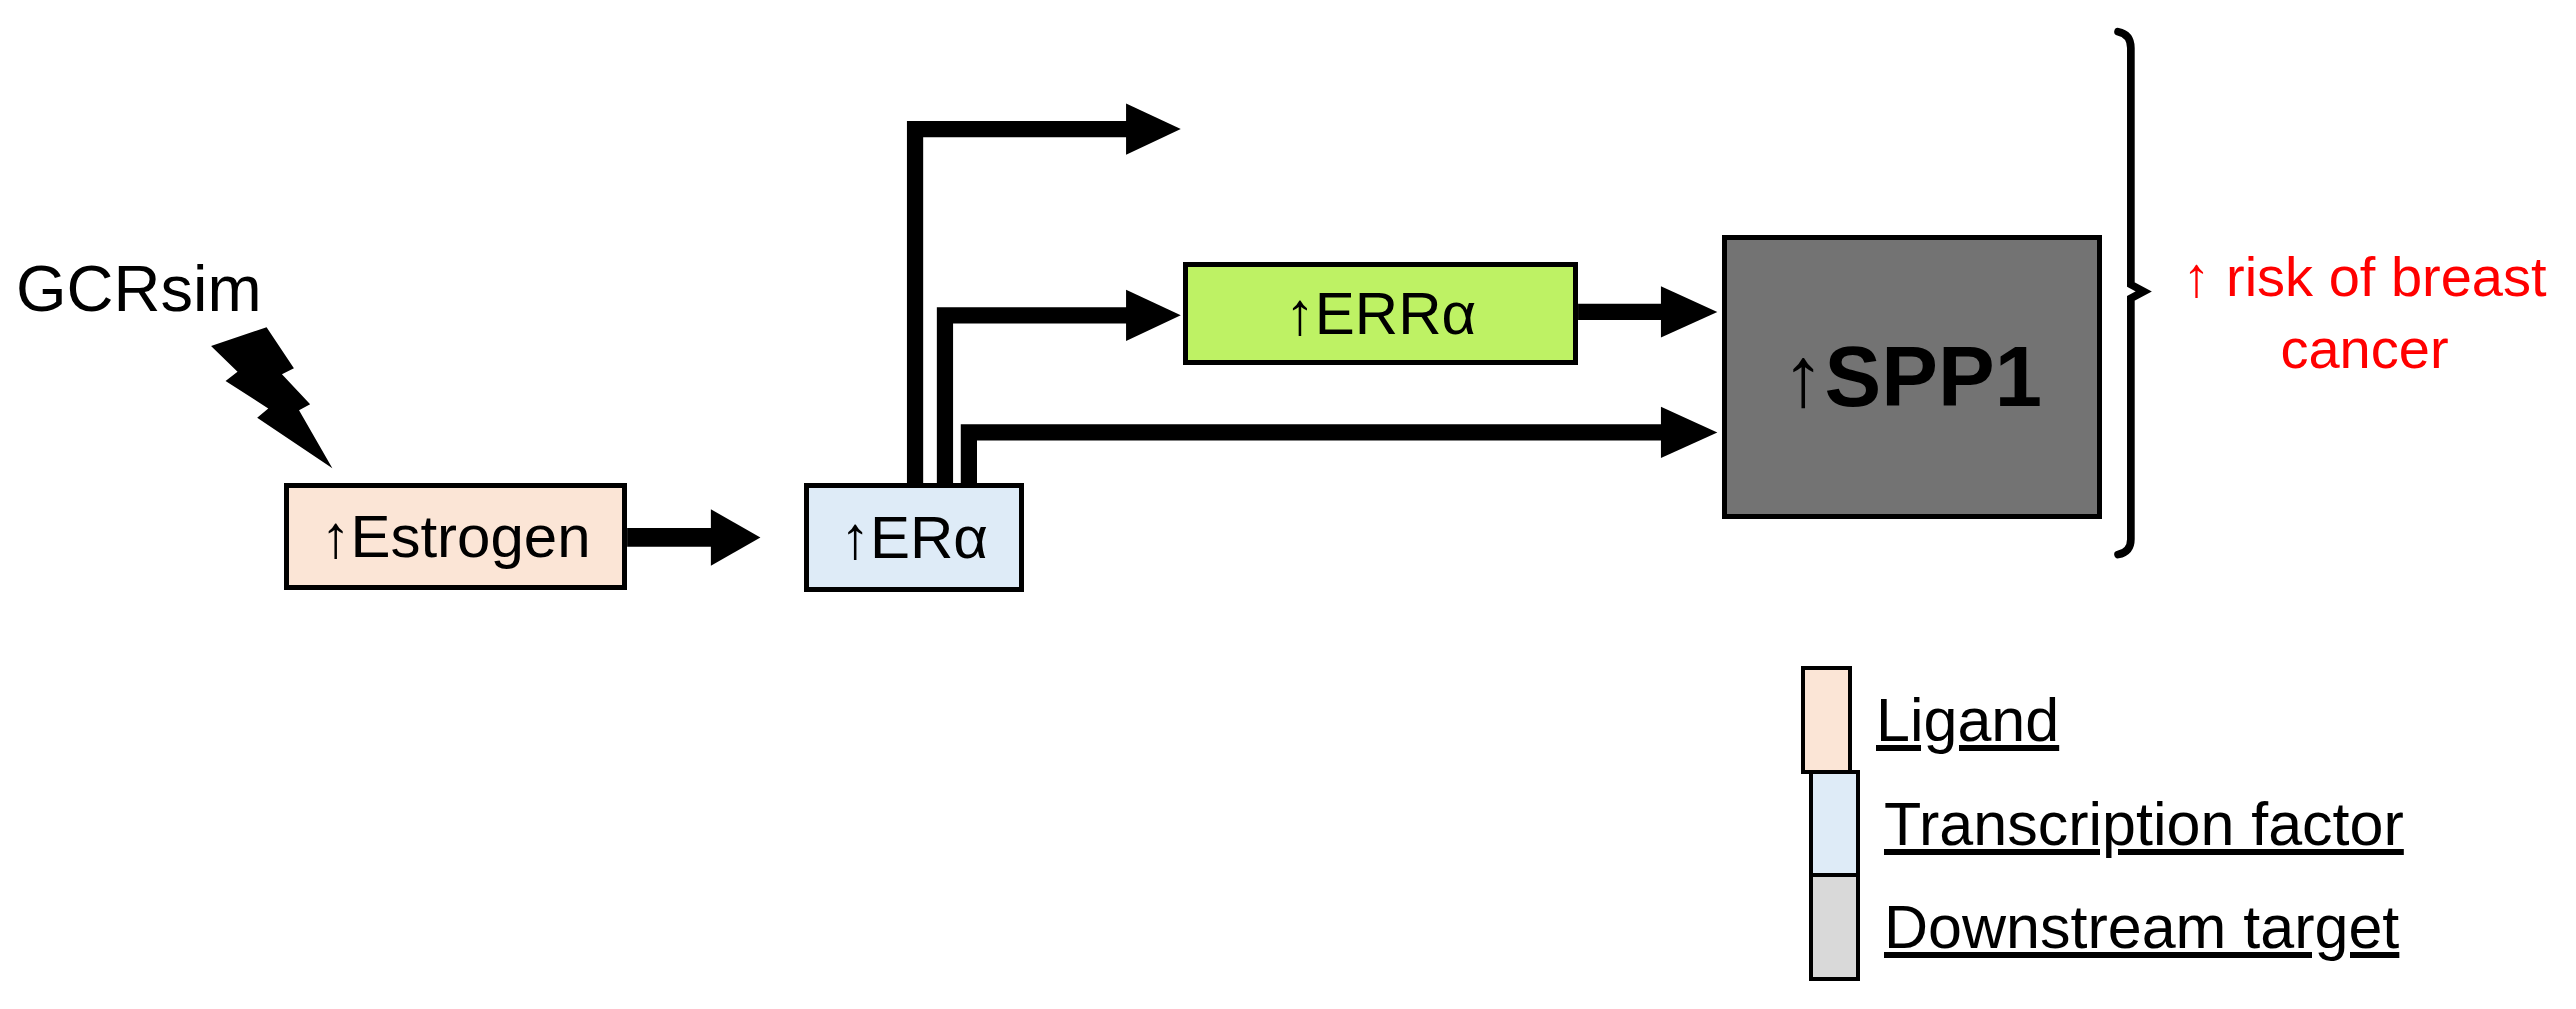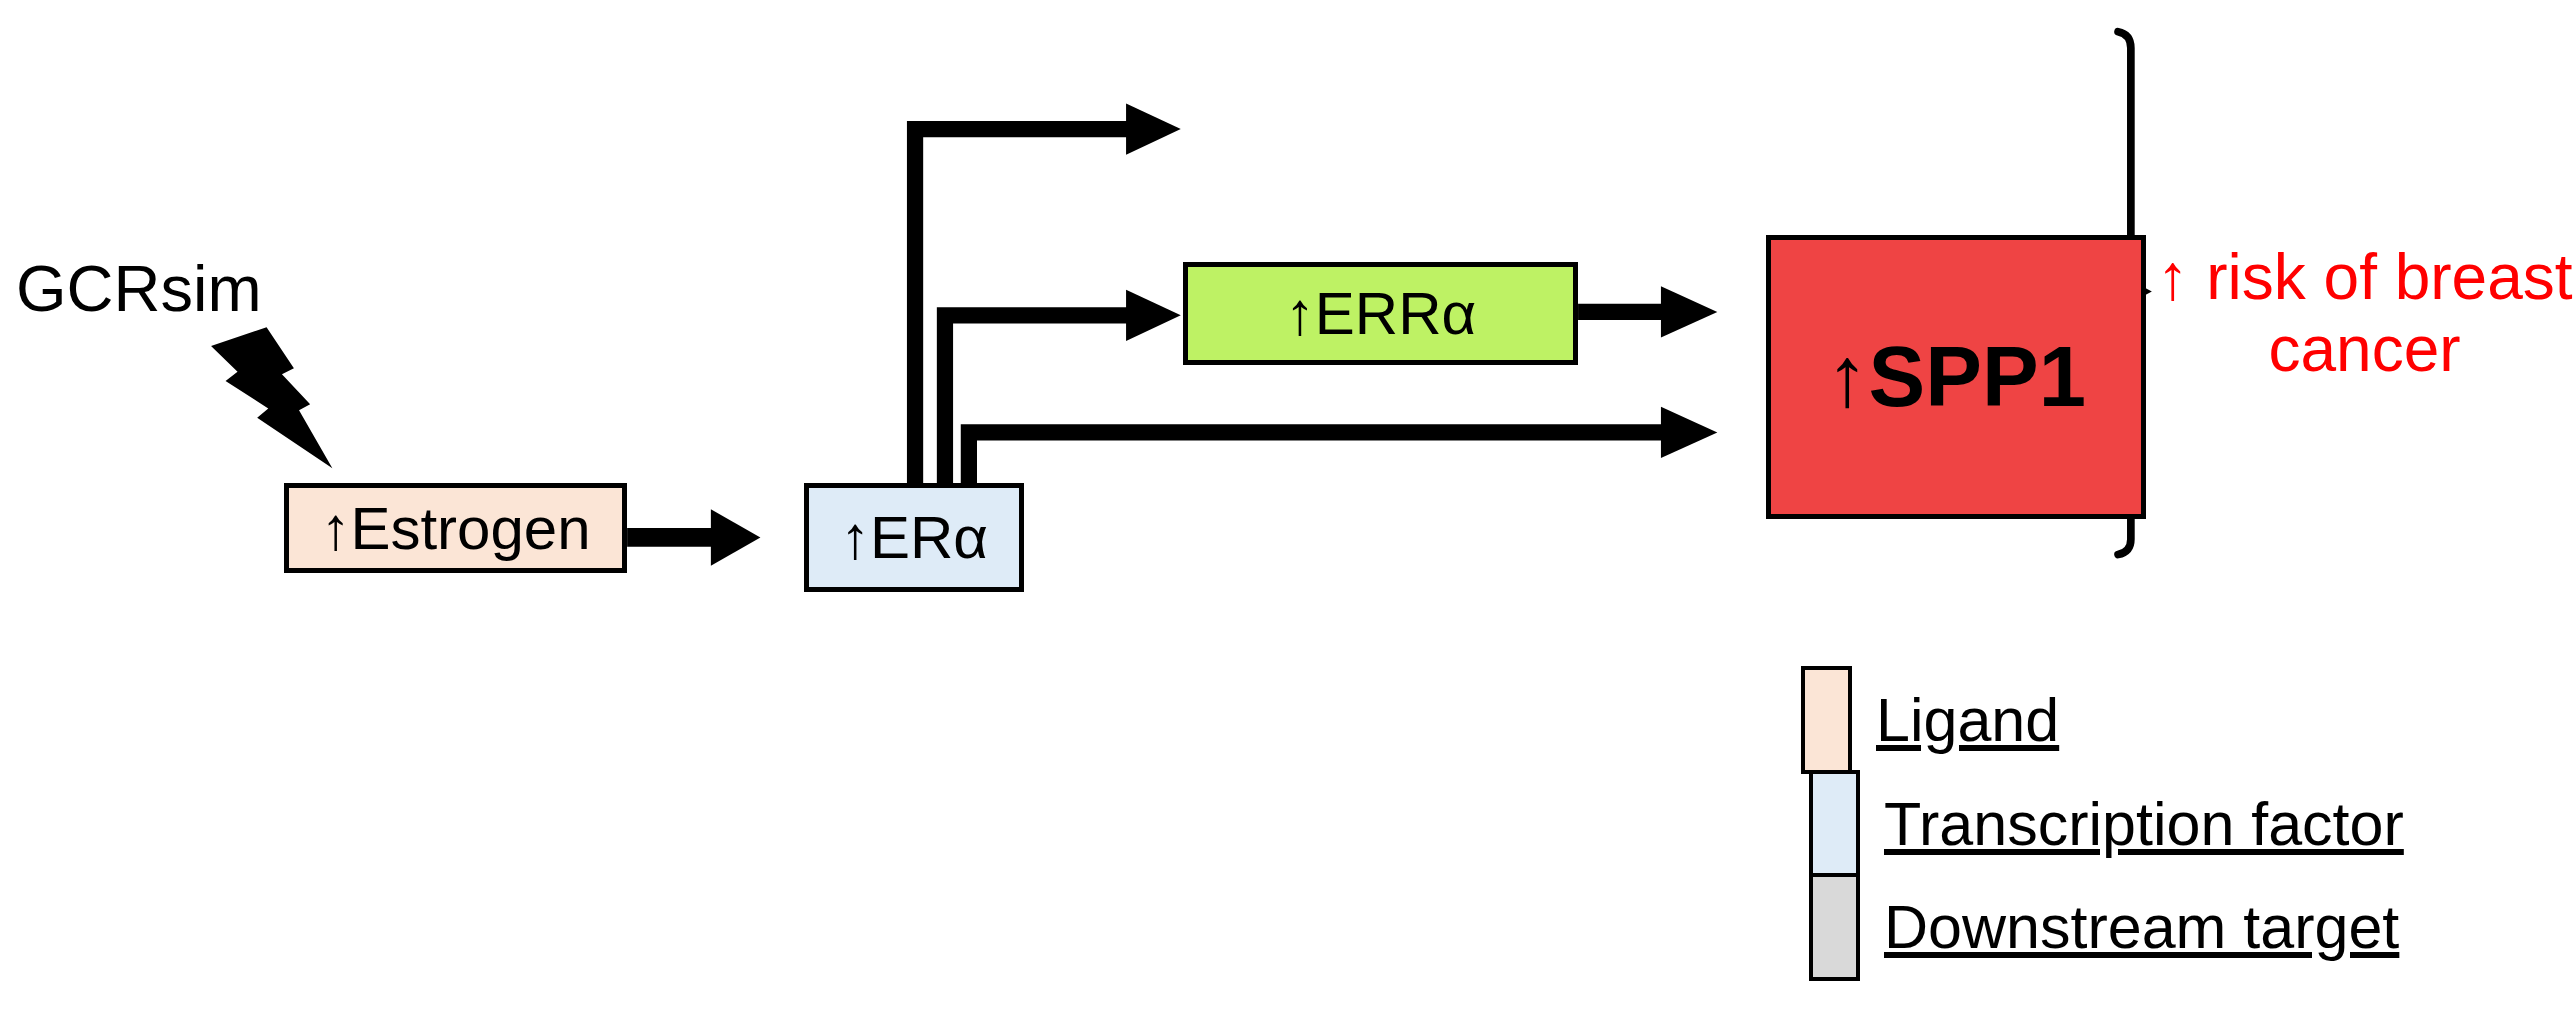--- a/index.html
+++ b/index.html
@@ -25,39 +25,39 @@
 
   
   .node {
     position: absolute;
     box-sizing: border-box;
     border: 5.1px solid var(--c-border, #000);
     display: flex; align-items: center; justify-content: center;
     font-size: 60px;
     white-space: nowrap;
   }
-  #node-estrogen { left: 284px;  top: 483px; width: 343px;  height: 90px; }
+  #node-estrogen { left: 284px;  top: 483px; width: 343px;  height: 107px; }
   #node-era      { left: 804px;  top: 483px; width: 220px;  height: 109px; }
   #node-cyclin   { left: 1183px; top: 73px;  width: 923px; height: 109px; }
   #node-erra     { left: 1183px; top: 262px; width: 395px;  height: 103px; }
   #node-spp1     { left: 1722px; top: 235px; width: 380px;  height: 284px;
                    font-size: 85px; font-weight: bold; }
 
   
   #gcrsim-label {
     position: absolute; left: 16px; top: 256px;
     font-size: 65px; line-height: 1.0; white-space: nowrap;
   }
 
   
   #risk-label {
     position: absolute; left: 2153px; top: 241px; width: 423px;
     text-align: center;
     color: var(--c-risk-text, #f00);
-    font-size: 64px; line-height: 72px;
+    font-size: 56px; line-height: 72px;
   }
 
   
   #legend { position: absolute; left: 1801px; top: 666px; }
   .legend-row { display: flex; align-items: center; height: 108px; }
   .legend-row + .legend-row { margin-top: -4.3px; padding-left: 8px; }
   .legend-swatch {
     width: 51px; height: 108px;
     box-sizing: border-box;
     border: 4.3px solid var(--c-border, #000);
@@ -115,21 +115,21 @@
 
   <div class="node" id="node-era" style="background-color: rgb(222, 235, 247);">
     <span>↑ERα</span>
   </div>
 
 
   <div class="node" id="node-erra" style="background-color: #bef264;">
     <span>↑ERRα</span>
   </div>
 
-  <div class="node" id="node-spp1" style="background-color: #ef4444; margin-left: 44px;">
+  <div class="node" id="node-spp1" style="background-color: #737373;">
     <span>↑SPP1</span>
   </div>
 
   <div id="risk-label">
     <div>↑ risk of breast</div>
     <div>cancer</div>
   </div>
 
   <div id="legend">
     <div class="legend-row">

